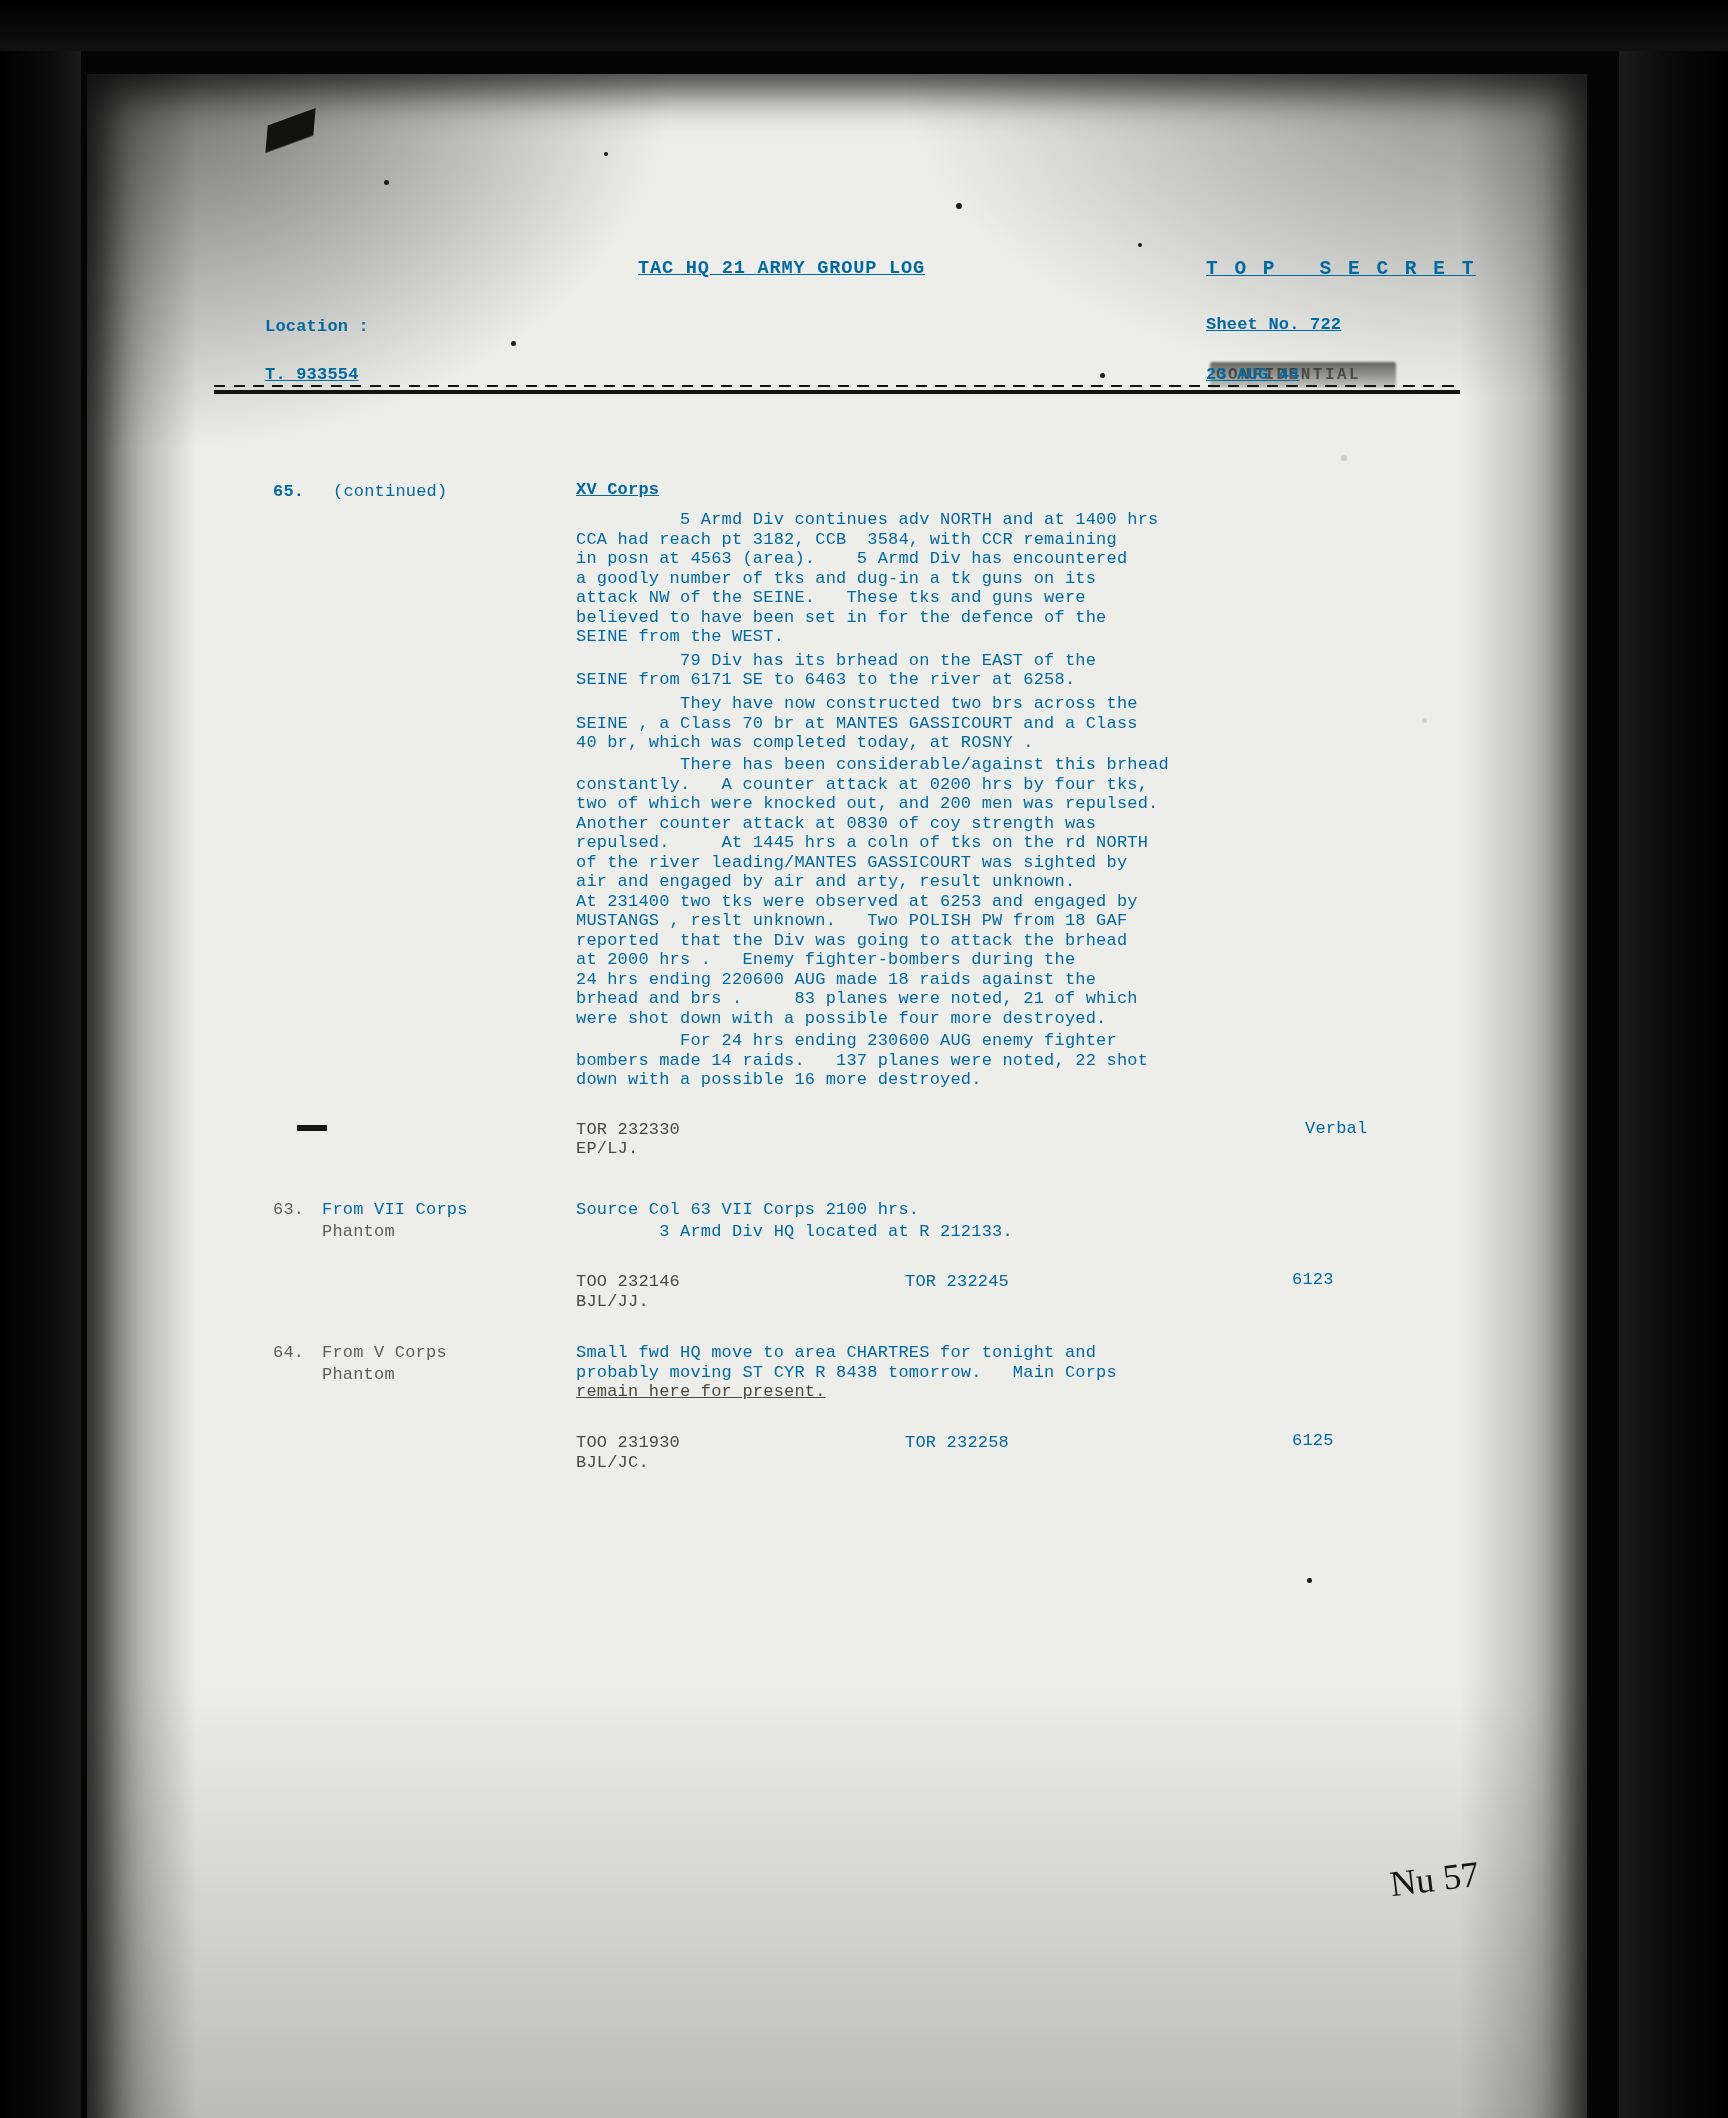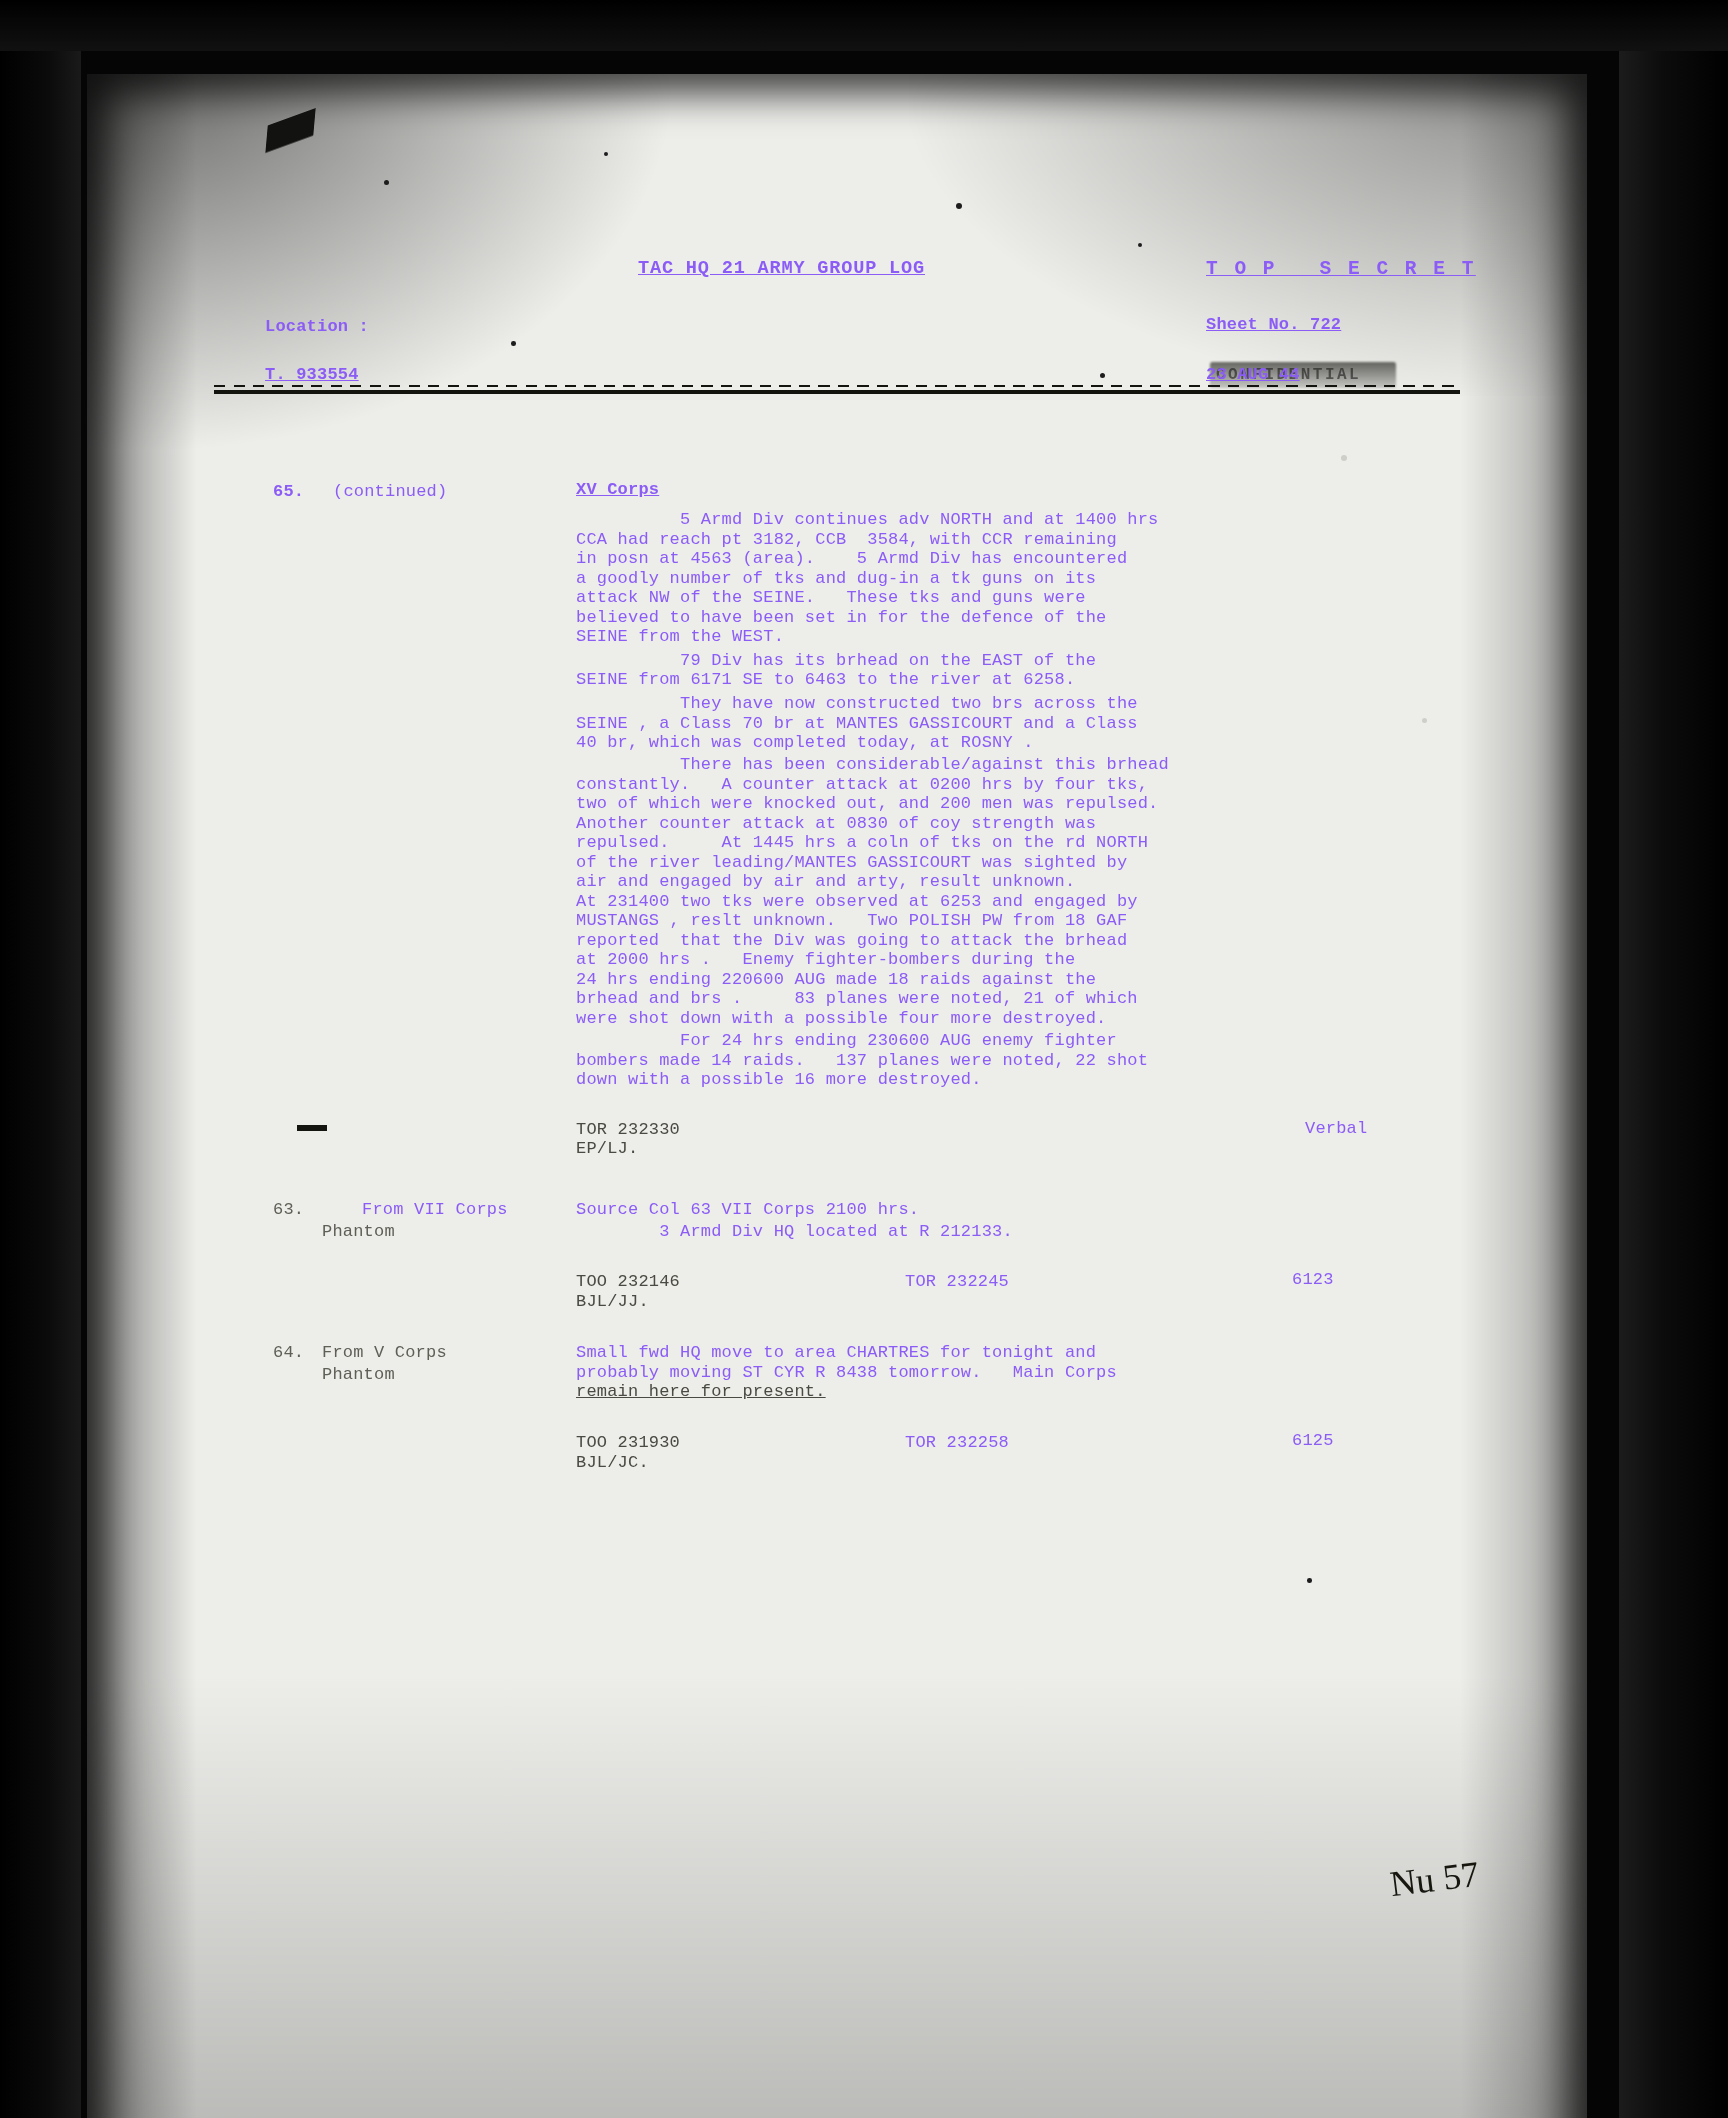--- a/index.html
+++ b/index.html
@@ -99,21 +99,21 @@
     font-family: "Liberation Mono", monospace;
   }
 
   .tline {
     position: absolute;
     white-space: pre;
     font-family: "Liberation Mono", monospace;
     font-size: 17px;
     letter-spacing: 0.2px;
     line-height: 1.02;
-    color: #8b5cf6;
+    color: #0369a1;
   }
 
   .hdr {
     font-weight: bold;
     text-decoration: underline;
     letter-spacing: 0.8px;
   }
   .bold { font-weight: bold; }
   .ul { text-decoration: underline; }
 
@@ -271,21 +271,21 @@
       <div class="tline" style="left:489px; top:936px;">were shot down with a possible four more destroyed.</div>
       <div class="tline" style="left:489px; top:958px;">          For 24 hrs ending 230600 AUG enemy fighter</div>
       <div class="tline" style="left:489px; top:978px;">bombers made 14 raids.   137 planes were noted, 22 shot</div>
       <div class="tline" style="left:489px; top:997px;">down with a possible 16 more destroyed.</div>
 
       <div class="tline faded" style="left:489px; top:1047px;">TOR 232330</div>
       <div class="tline faded" style="left:489px; top:1066px;">EP/LJ.</div>
       <div class="tline" style="left:1218px; top:1046px;">Verbal</div>
 
       <div class="tline fainter" style="left:186px; top:1127px;">63.</div>
-      <div class="tline" style="left:235px; top:1127px;margin-left:40px;">From VII Corps</div>
+      <div class="tline" style="left:235px; top:1127px;">From VII Corps</div>
       <div class="tline fainter" style="left:235px; top:1149px;">Phantom</div>
 
       <div class="tline" style="left:489px; top:1127px;">Source Col 63 VII Corps 2100 hrs.</div>
       <div class="tline" style="left:489px; top:1149px;">        3 Armd Div HQ located at R 212133.</div>
 
       <div class="tline faded" style="left:489px; top:1199px;">TOO 232146</div>
       <div class="tline faded" style="left:489px; top:1219px;">BJL/JJ.</div>
       <div class="tline" style="left:818px; top:1199px;">TOR 232245</div>
       <div class="tline" style="left:1205px; top:1197px;">6123</div>
 

